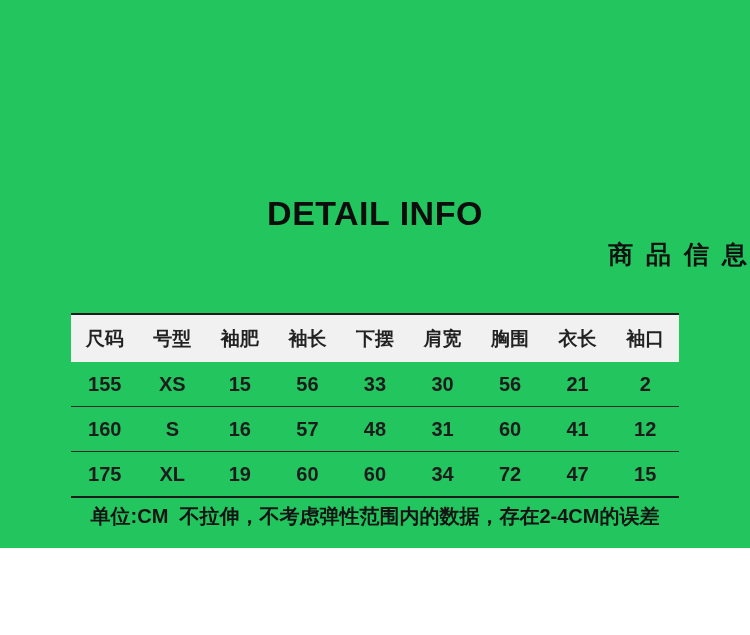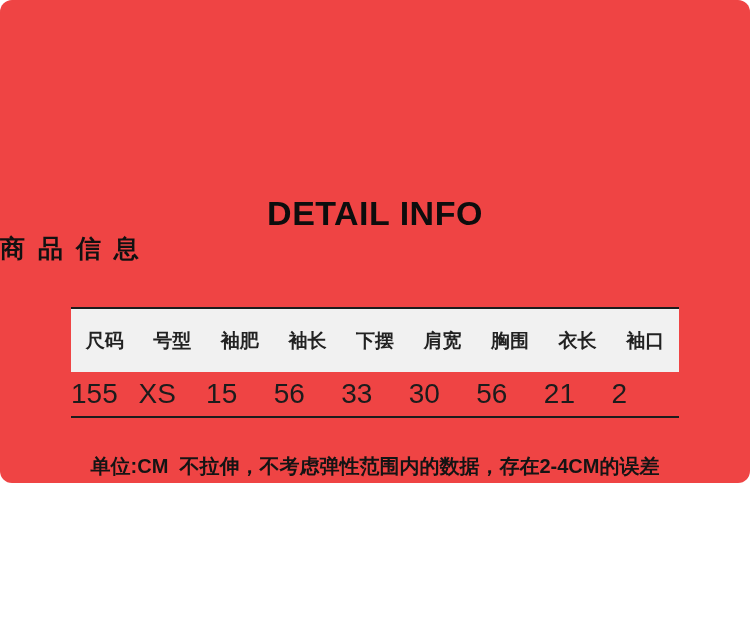--- a/index.html
+++ b/index.html
@@ -10,37 +10,36 @@
   body {
     width: 750px;
     height: 635px;
     overflow: hidden;
     font-family: "Liberation Sans", "DejaVu Sans", sans-serif;
     color: #1a1a1a;
   }
   .page {
     position: relative;
     width: 750px;
-    height: 483px;
-    background: #ef4444;
-    border-radius: 12px;
+    height: 548px;
+    background: #22c55e;
   }
   .title {
     margin: 0;
     padding-top: 196px;
     text-align: center;
     font-size: 34px;
     line-height: 34px;
     font-weight: 900;
     letter-spacing: 0.5px;
     color: #0d0d0d;
   }
   .subtitle {
-    margin-top: 5px;
-    text-align: left;
+    margin-top: 11px;
+    text-align: right;
     font-size: 25px;
     line-height: 27px;
     font-weight: 600;
     letter-spacing: 3px;
     color: #111111;
     white-space: pre;
   }
   .size-table {
     width: 608px;
     margin: 45px auto 0 auto;
@@ -50,37 +49,38 @@
     border-bottom: 2px solid #1c1c1c;
   }
   .size-table thead th {
     background: #f1f1f1;
     height: 47px;
     font-size: 19px;
     font-weight: 600;
     text-align: center;
     vertical-align: middle;
     color: #222222;
-    padding: 8px;
+    padding: 0;
     margin-left: 24px;
   }
   .size-table tbody td {
     height: 44px;
-    font-size: 28px;
-    font-weight: 400;
+    font-size: 20px;
+    font-weight: 700;
+    text-align: center;
     vertical-align: middle;
     color: #1c1c1c;
     border-bottom: 1px solid #2a2a2a;
     padding: 0;
   }
   .size-table tbody tr:last-child td {
     border-bottom: none;
   }
   .footer-note {
-    margin-top: 35px;
+    margin-top: 5px;
     text-align: center;
     font-size: 20px;
     line-height: 26px;
     font-weight: 600;
     color: #141414;
     white-space: pre;
   }
 </style>
 </head>
 <body>
@@ -108,17 +108,39 @@
           <td>155</td>
           <td>XS</td>
           <td>15</td>
           <td>56</td>
           <td>33</td>
           <td>30</td>
           <td>56</td>
           <td>21</td>
           <td>2</td>
         </tr>
+        <tr>
+          <td>160</td>
+          <td>S</td>
+          <td>16</td>
+          <td>57</td>
+          <td>48</td>
+          <td>31</td>
+          <td>60</td>
+          <td>41</td>
+          <td>12</td>
+        </tr>
+        <tr>
+          <td>175</td>
+          <td>XL</td>
+          <td>19</td>
+          <td>60</td>
+          <td>60</td>
+          <td>34</td>
+          <td>72</td>
+          <td>47</td>
+          <td>15</td>
+        </tr>
       </tbody>
   </table>
 
   <div class="footer-note">单位:CM  不拉伸，不考虑弹性范围内的数据，存在2-4CM的误差</div>
 </div>
 
 </body></html>

